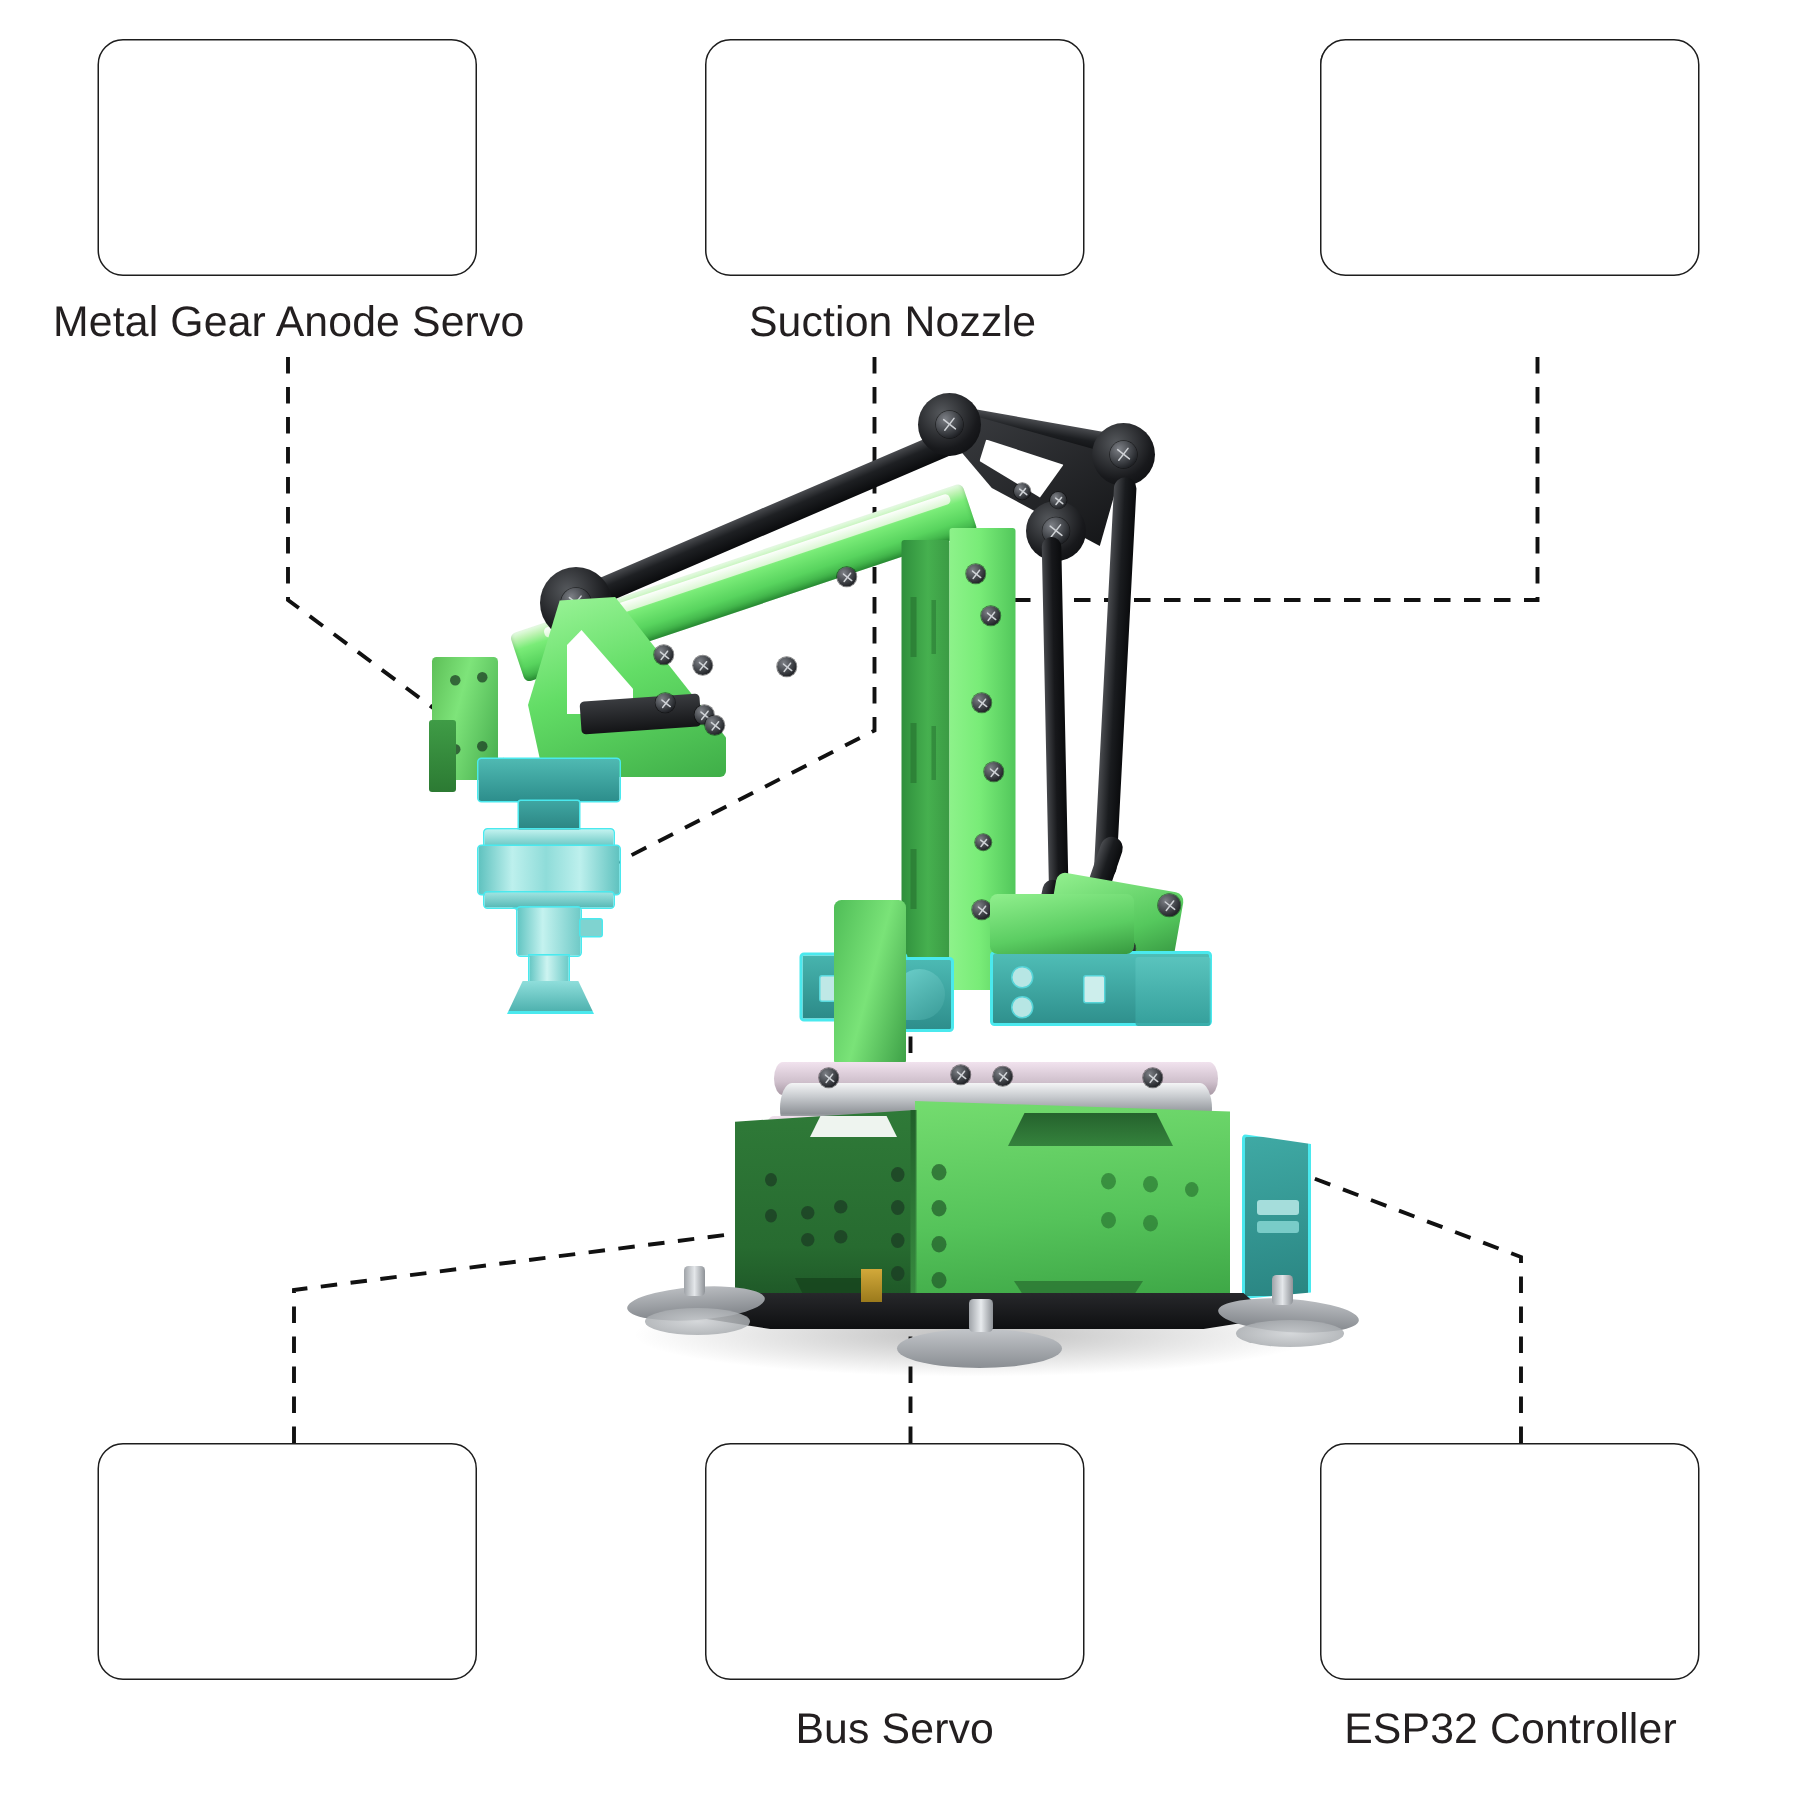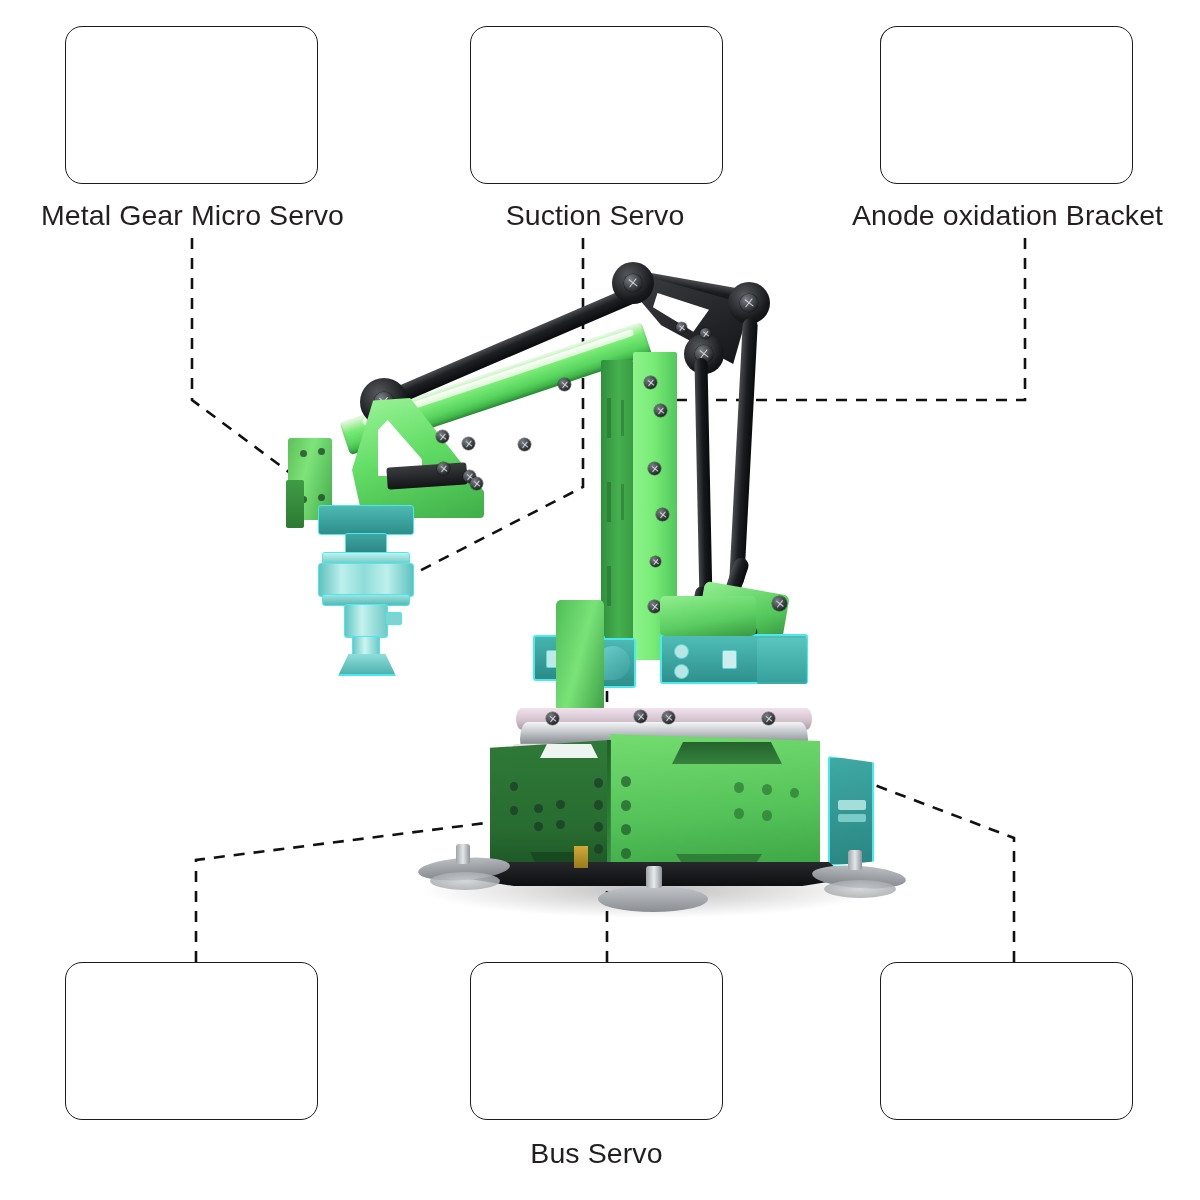--- a/index.html
+++ b/index.html
@@ -388,21 +388,21 @@
              background:radial-gradient(circle at 40% 35%,#4b4e53,#191a1d)"></div>
         <div class="ms-lbl" style="left:110px;top:92px;width:52px;height:26px">
           <i style="top:3px;height:2px;left:6px;right:6px;opacity:.55"></i>
           <i style="top:9px;height:7px;left:4px;right:4px"></i>
           <i style="top:19px;height:2px;left:6px;right:6px;opacity:.55"></i>
         </div>
       </div>
     </div>
     <div class="frame"></div>
   </div>
-  <div class="caption" style="left:20px;top:199px;width:345px">Metal Gear Micro Servo</div>
+  <div class="caption" style="left:20px;top:199px;width:345px">Metal Gear Anode Servo</div>
 
   <div class="callout" style="left:470px;top:26px;width:253px;height:158px">
     <div class="pic">
       <div style="position:relative;width:253px;height:158px">
         <div class="sn-cap" style="left:104px;top:28px;width:48px;height:13px"></div>
         <div class="sn-metal" style="left:100px;top:33px;width:56px;height:13px;border-radius:2px"></div>
         <div class="sn-plate" style="left:78px;top:44px;width:100px;height:10px"></div>
         <div class="sn-cyl" style="left:84px;top:48px;width:22px;height:30px"></div>
         <div class="sn-cyl" style="left:113px;top:46px;width:28px;height:32px"></div>
         <div class="sn-cyl" style="left:148px;top:48px;width:22px;height:30px"></div>
@@ -418,21 +418,21 @@
         <div class="abs" style="left:104px;top:118px;width:46px;height:10px;
              clip-path:polygon(8% 0,92% 0,100% 100%,0 100%);
              background:linear-gradient(180deg,#dfe3e6,#9ea3a8)"></div>
         <div class="abs" style="left:112px;top:126px;width:30px;height:14px;
              clip-path:polygon(14% 0,86% 0,100% 100%,0 100%);
              background:linear-gradient(180deg,#c9ced3,#868b91)"></div>
       </div>
     </div>
     <div class="frame"></div>
   </div>
-  <div class="caption" style="left:430px;top:199px;width:330px">Suction Servo</div>
+  <div class="caption" style="left:430px;top:199px;width:330px">Suction Nozzle</div>
 
   <div class="callout" style="left:880px;top:26px;width:253px;height:158px">
     <div class="pic">
       <div style="position:relative;width:253px;height:158px;background:#fff">
 
         <div class="abs" style="left:-14px;top:-2px;width:190px;height:20px;
              transform-origin:0 50%;transform:rotate(17deg);border-radius:3px;
              background:linear-gradient(180deg,#3a3c40,#121315)"></div>
 
         <div class="abs" style="left:-14px;top:18px;width:196px;height:13px;
@@ -460,21 +460,20 @@
         <div class="screw" style="left:50px;top:68px;width:18px;height:18px"></div>
         <div class="screw" style="left:73px;top:80px;width:16px;height:16px"></div>
         <div class="screw" style="left:172px;top:16px;width:15px;height:15px"></div>
         <div class="screw" style="left:178px;top:33px;width:15px;height:15px"></div>
         <div class="screw" style="left:140px;top:90px;width:16px;height:16px"></div>
         <div class="screw" style="left:160px;top:118px;width:16px;height:16px"></div>
       </div>
     </div>
     <div class="frame"></div>
   </div>
-  <div class="caption" style="left:835px;top:199px;width:345px">Anode oxidation Bracket</div>
 
   <div class="callout" style="left:65px;top:962px;width:253px;height:158px">
     <div class="pic">
       <div style="position:relative;width:253px;height:158px">
         <div class="ap-nozz" style="left:90px;top:34px;width:13px;height:26px"></div>
         <div class="ap-nozz" style="left:86px;top:30px;width:21px;height:9px;border-radius:3px"></div>
         <div class="ap-white" style="left:44px;top:50px;width:63px;height:62px"></div>
         <div class="abs" style="left:60px;top:52px;width:3px;height:58px;background:#2c2c2c;opacity:.8"></div>
         <div class="abs" style="left:36px;top:72px;width:12px;height:12px;border-radius:2px;
              background:linear-gradient(180deg,#efefec,#cfcfca)"></div>
@@ -592,14 +591,15 @@
         <div class="abs" style="left:52px;top:116px;width:16px;height:12px;border-radius:2px;
              background:linear-gradient(180deg,#c9ced2,#82878c)"></div>
         <div class="abs" style="left:146px;top:110px;width:22px;height:14px;border-radius:2px;
              background:linear-gradient(180deg,#2a2d31,#121316);border:1px solid #4a4e53"></div>
         <div class="abs" style="left:174px;top:108px;width:22px;height:7px;border-radius:2px;
              background:linear-gradient(180deg,#eceff1,#aeb3b8)"></div>
       </div>
     </div>
     <div class="frame"></div>
   </div>
+  <div class="caption" style="left:862px;top:1137px;width:290px">ESP32 Controller</div>
 
 </div>
 
 </body></html>

